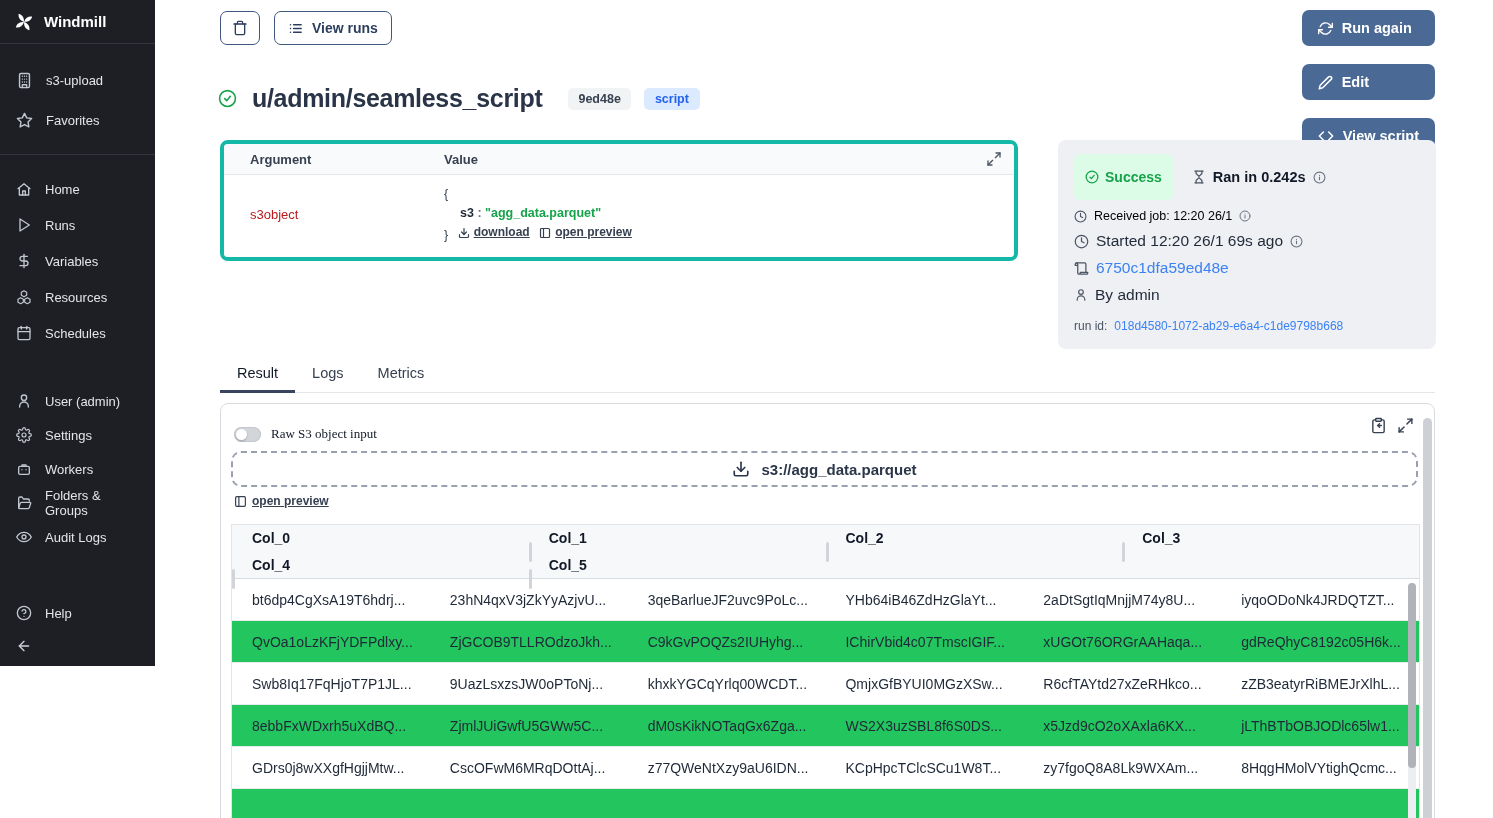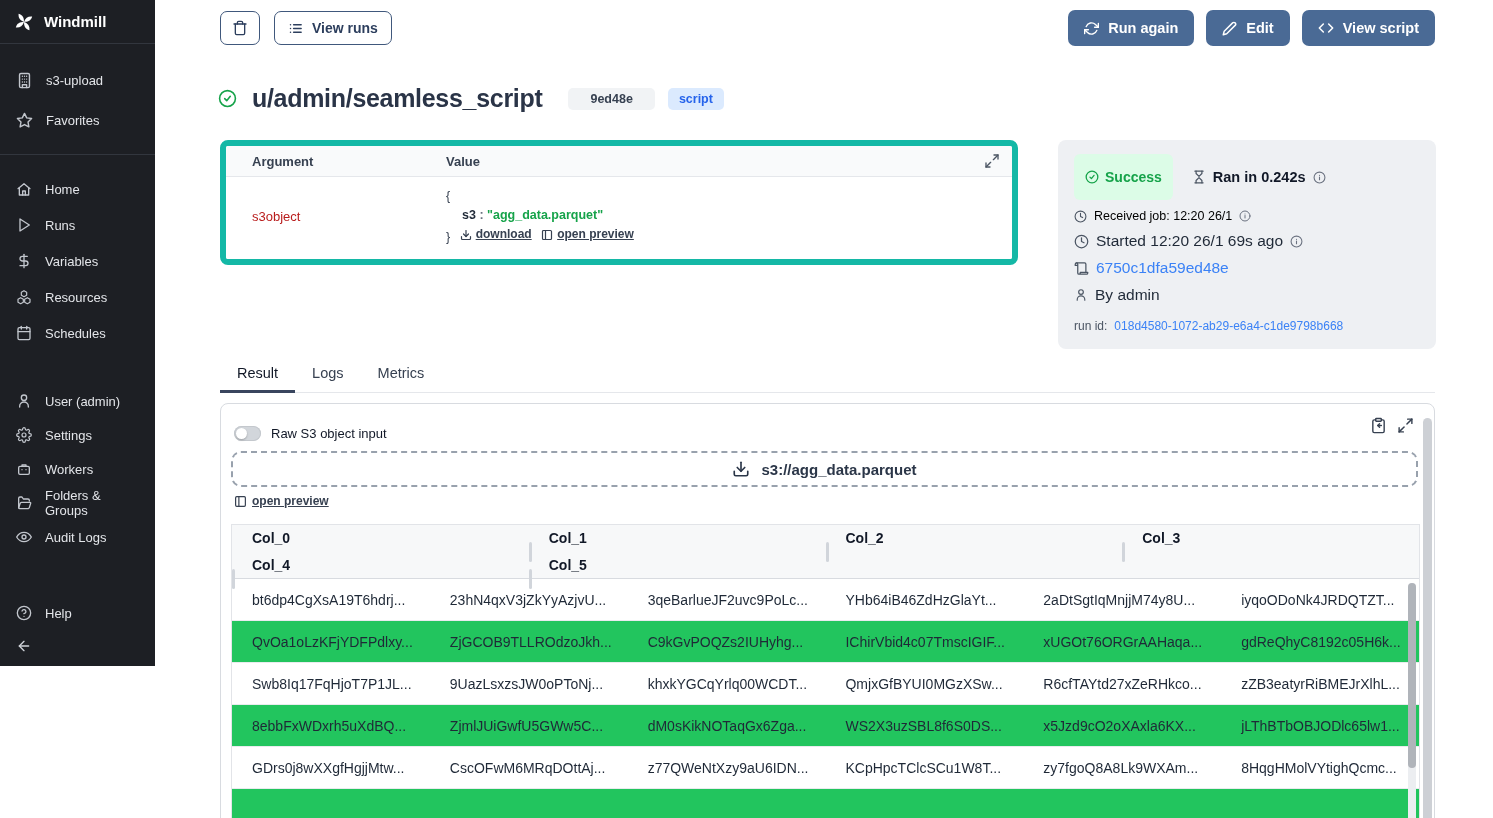--- a/index.html
+++ b/index.html
@@ -25,36 +25,36 @@
   .back-row { padding:8px 16px 12px; color:#cfd3d9; }
 
   
   .main { position:absolute; left:155px; top:0; right:0; bottom:0; }
 
   .toolbar-left { position:absolute; left:65px; top:11px; display:flex; gap:14px; }
   .btn-outline { display:flex; align-items:center; gap:9px; height:34px; padding:0 13px;
     background:#fff; border:1px solid #40587c; border-radius:7px; color:#2c3e5d;
     font-weight:700; font-size:14px; cursor:pointer; }
   .btn-icon-only { width:40px; justify-content:center; padding:0; }
-  .toolbar-right { position:absolute; right:58px; top:10px; display:flex; gap:12px; }
+  .toolbar-right { position:absolute; right:58px; top:10px; display:flex; gap:18px;flex-direction:column; }
   .btn-fill { display:flex; align-items:center; gap:9px; height:36px; padding:0 16px;
     background:#4a6a95; border:none; border-radius:7px; color:#fff;
     font-weight:700; font-size:14.5px; cursor:pointer; }
 
   .title-row { position:absolute; left:63px; top:84px; display:flex; align-items:center; }
   .title-check { color:#16a34a; margin-right:15px; }
   .page-title { font-size:25px; font-weight:700; color:#2a3447; letter-spacing:-0.3px; }
   .badge-hash { margin-left:26px; background:#f1f3f5; color:#374151; font-weight:700;
-    font-size:12.5px; padding:4px 22px; border-radius:5px; }
+    font-size:12.5px; padding:4px 10px; border-radius:5px; }
   .badge-kind { margin-left:13px; background:#dbeafe; color:#2563eb; font-weight:700;
     font-size:12.5px; padding:4px 11px; border-radius:5px; }
 
   
   .args-card { position:absolute; left:65px; top:140px; width:798px;
-    border:6px solid #14b8a6; border-radius:8px; overflow:hidden; }
+    border:4px solid #14b8a6; border-radius:8px; overflow:hidden; }
   .args-head { height:31px; background:#f9fafb; border-bottom:1px solid #e5e7eb;
     display:flex; align-items:center; position:relative; font-size:13px; font-weight:700;
     color:#374151; }
   .args-head .h-arg { padding-left:26px; width:220px; }
   .args-head .h-val { }
   .args-expand { position:absolute; right:12px; top:7px; color:#4b5563; cursor:pointer; }
   .args-body { display:flex; padding:10px 0 12px; background:#fff; }
   .arg-name { width:220px; padding-left:26px; display:flex; align-items:center;
     font-size:13px; color:#b91c1c; }
   .arg-value { font-size:12.5px; color:#374151; line-height:19px; }
@@ -92,21 +92,21 @@
     border:1px solid #d8dbe0; border-radius:8px 8px 0 0; background:#fff; overflow:hidden; }
   .card-icons { position:absolute; top:13px; right:20px; display:flex; gap:10px;
     color:#374151; }
   .card-icons .ci { cursor:pointer; }
   .toggle-row { position:absolute; top:22px; left:13px; display:flex; align-items:center;
     gap:10px; }
   .toggle { width:27px; height:15px; border-radius:8px; background:#d2d6db;
     position:relative; cursor:pointer; box-shadow:inset 0 0 0 1px #c4c8cd; }
   .toggle .knob { position:absolute; left:2px; top:2px; width:11px; height:11px;
     border-radius:50%; background:#fff; box-shadow:0 1px 2px rgba(0,0,0,.25); }
-  .toggle-label { font-size:13px; color:#111827; }
+  .toggle-label { font-size:13px; color:#111827;font-family:Liberation Serif, serif; }
   .s3-box { position:absolute; top:47px; left:10px; right:16px; height:36px;
     border:2px dashed #98a1ad; border-radius:10px; display:flex; align-items:center;
     justify-content:center; gap:11px; color:#2b3648; cursor:pointer; background:#fff; }
   .s3-box .lbl { font-size:15px; font-weight:600; }
   .preview-link { position:absolute; top:90px; left:13px; display:flex; align-items:center;
     gap:5px; color:#374151; font-size:12px; font-weight:700; cursor:pointer; }
   .preview-link .txt { text-decoration:underline; }
 
   
   .dtable { position:absolute; top:120px; left:10px; right:14px; bottom:0;

